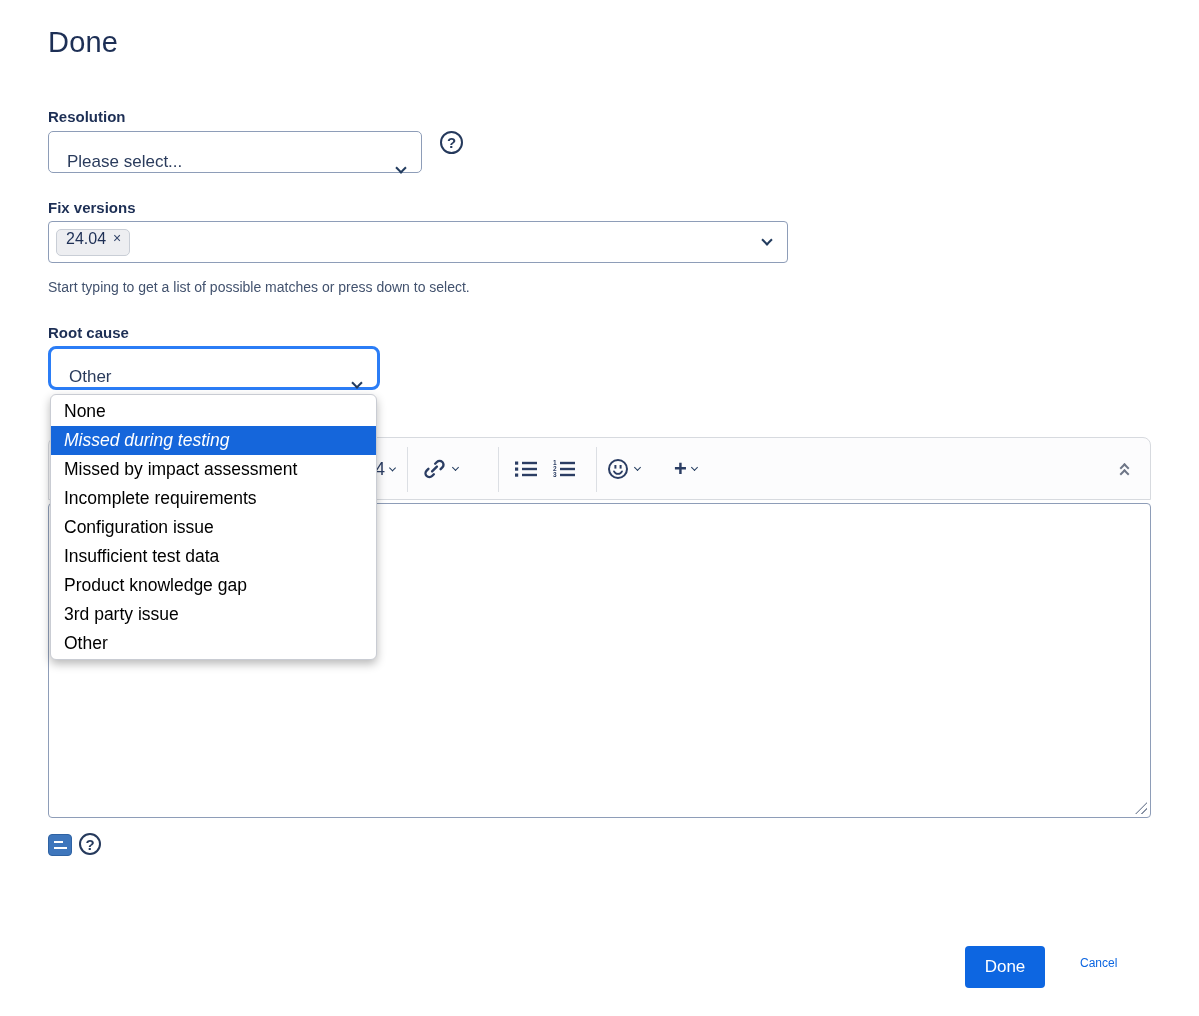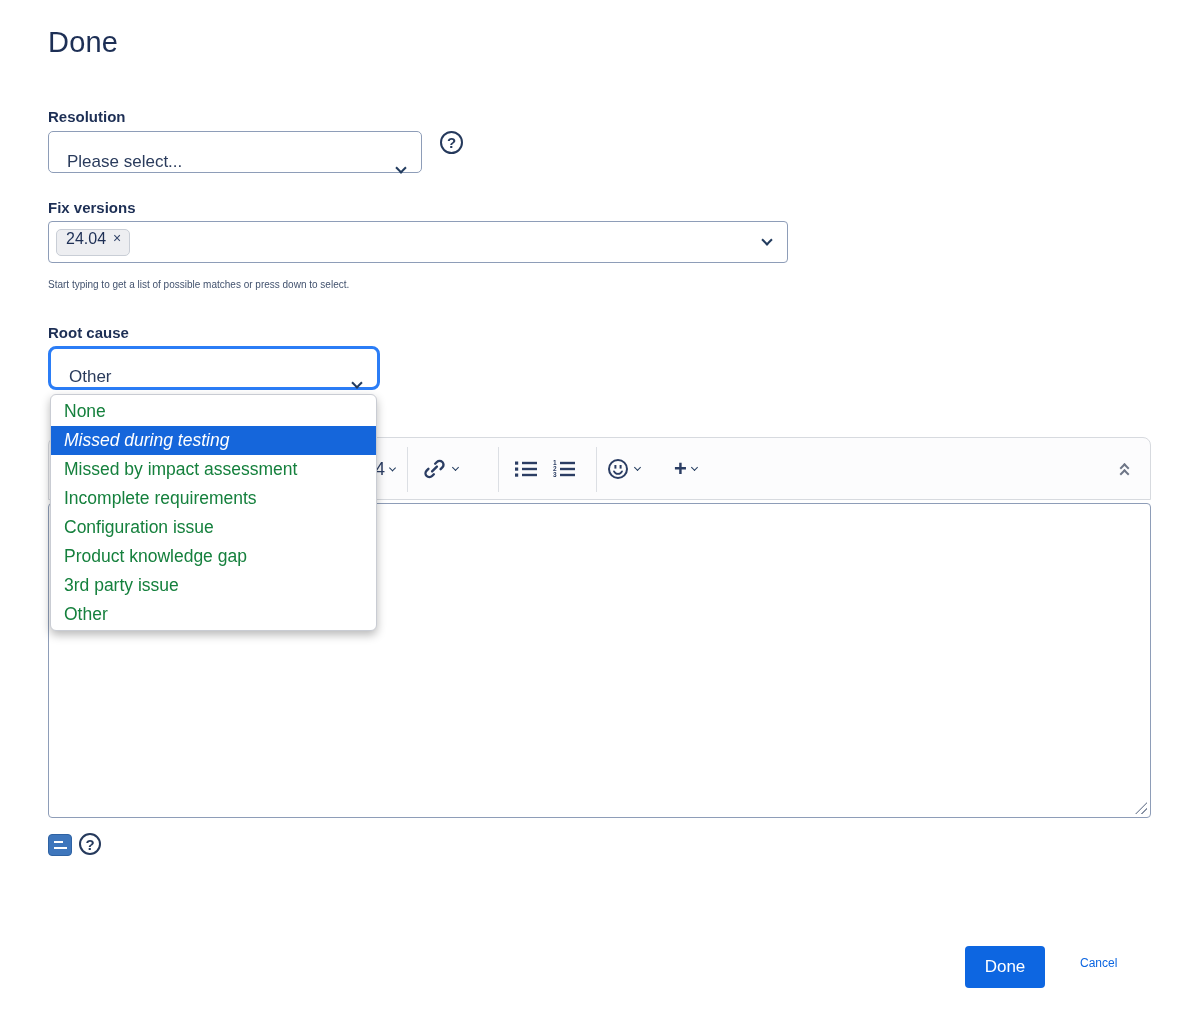--- a/index.html
+++ b/index.html
@@ -54,35 +54,35 @@
     display:flex;align-items:center;padding:0 16px 0 7px;cursor:text;
   }
   .chip{
     display:inline-flex;align-items:flex-start;height:27px;background:var(--chip-bg);
     border:1px solid var(--chip-border);border-radius:5px;padding:0 8px 0 9px;
     font-size:16px;color:var(--text);
   }
   .chip-x{margin-left:7px;font-size:14px;color:#33456A;cursor:pointer;}
   .fix-box .chev{margin-left:auto;}
   .helper-text{
-    position:absolute;left:48px;top:279px;font-size:10px;color:var(--muted);
+    position:absolute;left:48px;top:279px;font-size:14px;color:var(--muted);
   }
 
   
   .root-select{
     left:48px;top:346px;width:332px;height:44px;
     border:3px solid var(--focus);border-radius:8px;
   }
   .dropdown{
     position:absolute;left:50px;top:394px;width:327px;z-index:20;background:#fff;
     border:1px solid var(--dropdown-border);border-radius:6px;
     box-shadow:0 4px 10px rgba(0,0,0,.28);padding:2px 0 1px 0;overflow:hidden;
   }
   .opt{
-    height:29px;line-height:29px;padding-left:13px;font-size:17.5px;color:#15803d;
+    height:29px;line-height:29px;padding-left:13px;font-size:17.5px;color:#000000;
     white-space:nowrap;cursor:default;
   }
   .opt.selected{background:var(--highlight);color:#fff;font-style:italic;}
 
   
   .toolbar{
     position:absolute;left:48px;top:437px;width:1103px;height:63px;
     background:var(--toolbar-bg);border:1px solid var(--light-border);
     border-radius:8px 8px 0 0;z-index:5;
   }
@@ -235,20 +235,21 @@
   <div class="help-circle editor-help">
     <span>?</span>
   </div>
 
   <div class="dropdown">
     <div class="opt">None</div>
     <div class="opt selected">Missed during testing</div>
     <div class="opt">Missed by impact assessment</div>
     <div class="opt">Incomplete requirements</div>
     <div class="opt">Configuration issue</div>
+    <div class="opt">Insufficient test data</div>
     <div class="opt">Product knowledge gap</div>
     <div class="opt">3rd party issue</div>
     <div class="opt">Other</div>
   </div>
 
   <button class="done-button">Done</button>
   <a class="cancel-link">Cancel</a>
 
 </div>
 

